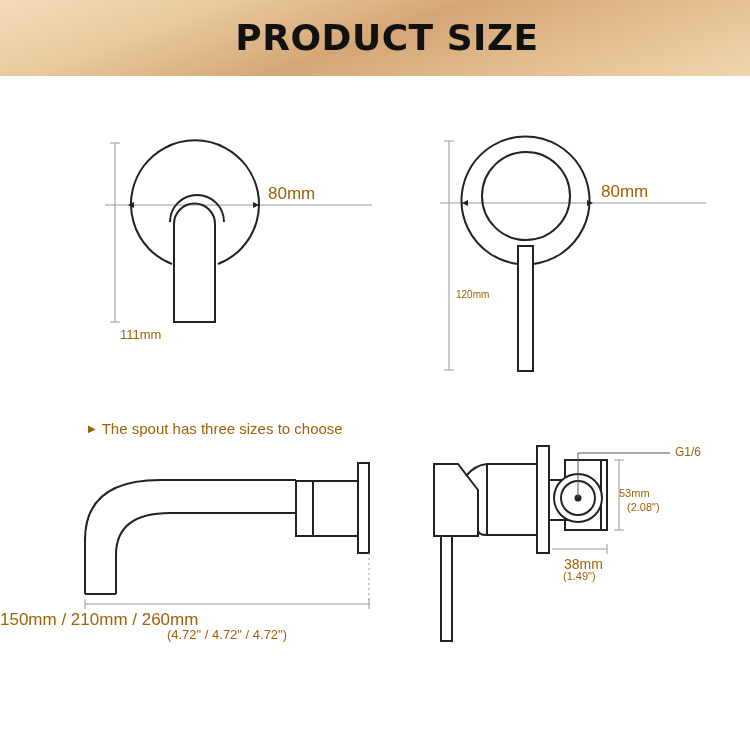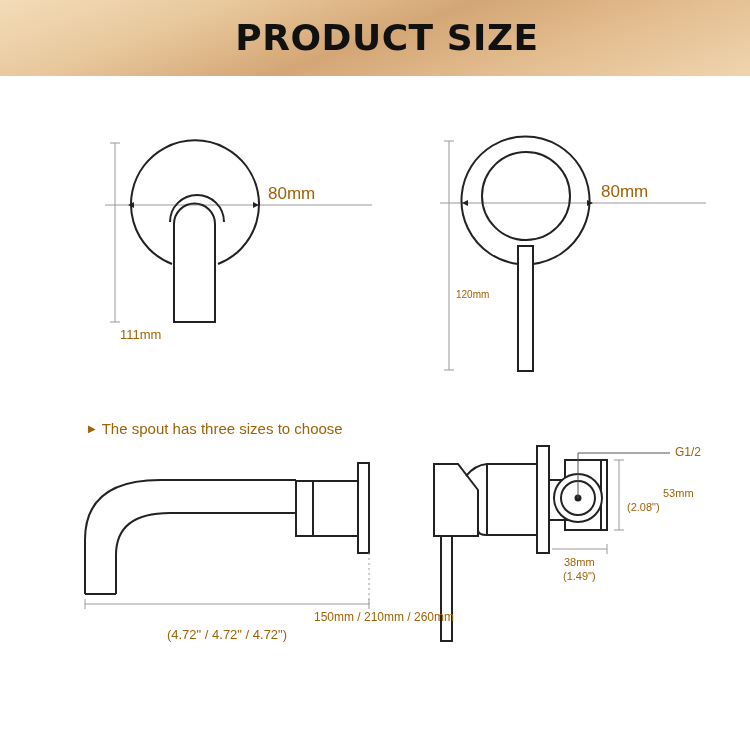--- a/index.html
+++ b/index.html
@@ -85,20 +85,20 @@
 
 <div class="html-lbl" style="left:268px;top:184px;font-size:17px;">80mm</div>
 <div class="html-lbl" style="left:120px;top:291px;font-size:13px;margin-top:36px;">111mm</div>
 
 <div class="html-lbl" style="left:601px;top:182px;font-size:17px;">80mm</div>
 <div class="html-lbl" style="left:456px;top:289px;font-size:10px;">120mm</div>
 
 <div class="html-lbl" style="left:88px;top:420px;font-size:15px;">
   <span style="font-size:10px;vertical-align:2px;margin-right:6px;">▶</span><span>The spout has three sizes to choose</span>
 </div>
-<div class="html-lbl" style="left:0;width:454px;text-align:right;top:610px;font-size:12px;">150mm / 210mm / 260mm</div>
+<div class="html-lbl" style="left:0;width:454px;text-align:left;top:610px;font-size:17px;">150mm / 210mm / 260mm</div>
 <div class="html-lbl" style="left:0;width:454px;text-align:center;top:627px;font-size:13px;">(4.72" / 4.72" / 4.72")</div>
 
-<div class="html-lbl" style="left:675px;top:445px;font-size:12px;">G1/2</div>
-<div class="html-lbl" style="left:663px;top:487px;font-size:11px;">53mm</div>
+<div class="html-lbl" style="left:675px;top:445px;font-size:12px;">G1/6</div>
+<div class="html-lbl" style="left:619px;top:487px;font-size:11px;">53mm</div>
 <div class="html-lbl" style="left:627px;top:501px;font-size:11px;">(2.08")</div>
-<div class="html-lbl" style="left:564px;top:556px;font-size:11px;">38mm</div>
+<div class="html-lbl" style="left:564px;top:556px;font-size:14px;">38mm</div>
 <div class="html-lbl" style="left:563px;top:570px;font-size:11px;">(1.49")</div>
 
 </body></html>

